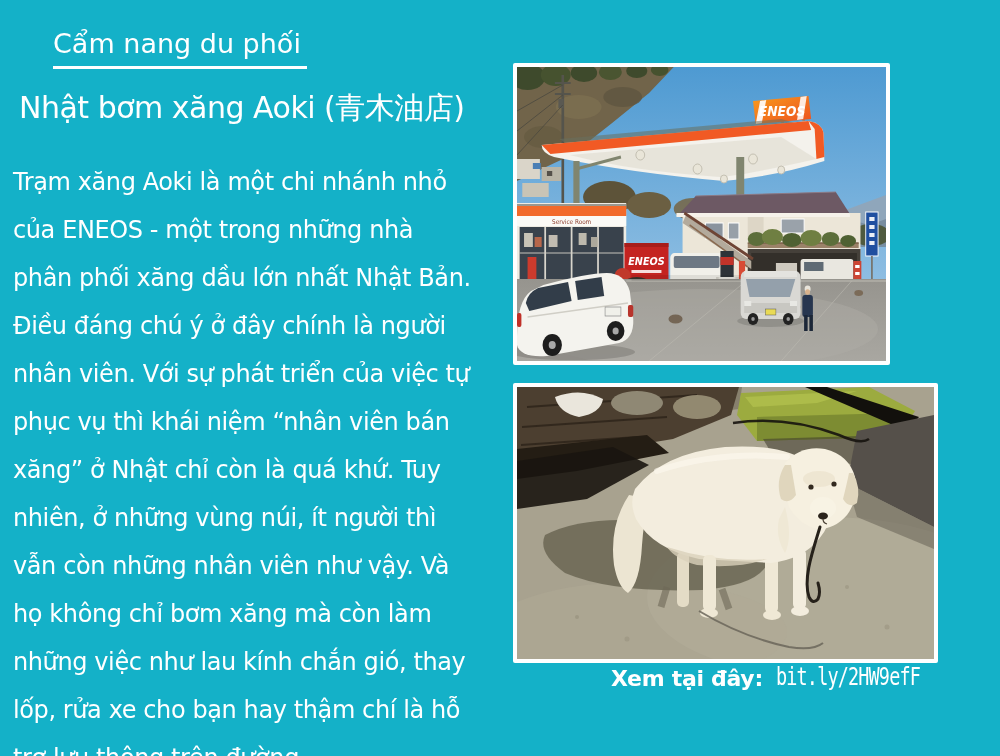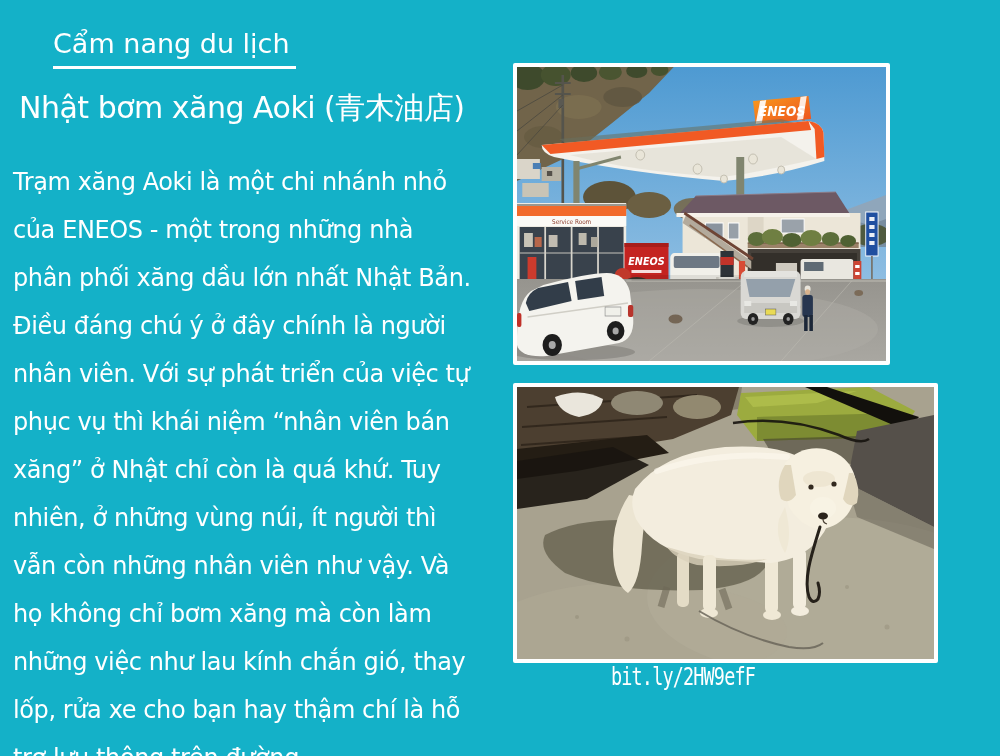--- a/index.html
+++ b/index.html
@@ -50,21 +50,21 @@
     font-family:"DejaVu Sans Mono","Liberation Mono",monospace;
     font-size:22px;font-weight:normal;letter-spacing:-1px;
     display:inline-block;transform:scale(0.84,1.12);transform-origin:left bottom;
   }
 </style>
 </head>
 <body>
 
 <div class="poster">
 
-  <div class="category-title">Cẩm nang du lịch</div>
+  <div class="category-title">Cẩm nang du phối</div>
 
   <div class="page-title">Nhật bơm xăng Aoki (青木油店)</div>
 
   <div class="body-text">Trạm xăng Aoki là một chi nhánh nhỏ
 của ENEOS - một trong những nhà
 phân phối xăng dầu lớn nhất Nhật Bản.
 Điều đáng chú ý ở đây chính là người
 nhân viên. Với sự phát triển của việc tự
 phục vụ thì khái niệm “nhân viên bán
 xăng” ở Nhật chỉ còn là quá khứ. Tuy
@@ -370,16 +370,17 @@
         <ellipse cx="306" cy="129" rx="5" ry="3.5" fill="#2b241c"></ellipse>
         <path d="M306,132 Q306,136 310,137" stroke="#4a4034" stroke-width="1.2" fill="none"></path>
       </g>
 
       <path d="M303,140 C295,166 286,192 292,210 Q296,218 301,212 Q304,206 301,196" stroke="#26211a" stroke-width="3" fill="none" stroke-linecap="round"></path>
       <path d="M182,224 Q225,250 272,260 Q296,264 306,256" stroke="#6b665a" stroke-width="2" fill="none" opacity=".85"></path>
     </svg>
   </div>
 
   <div class="caption">
+    <span class="caption-label">Xem tại đây:</span>
     <span class="caption-link">bit.ly/2HW9efF</span>
   </div>
 
 </div>
 
 </body></html>

